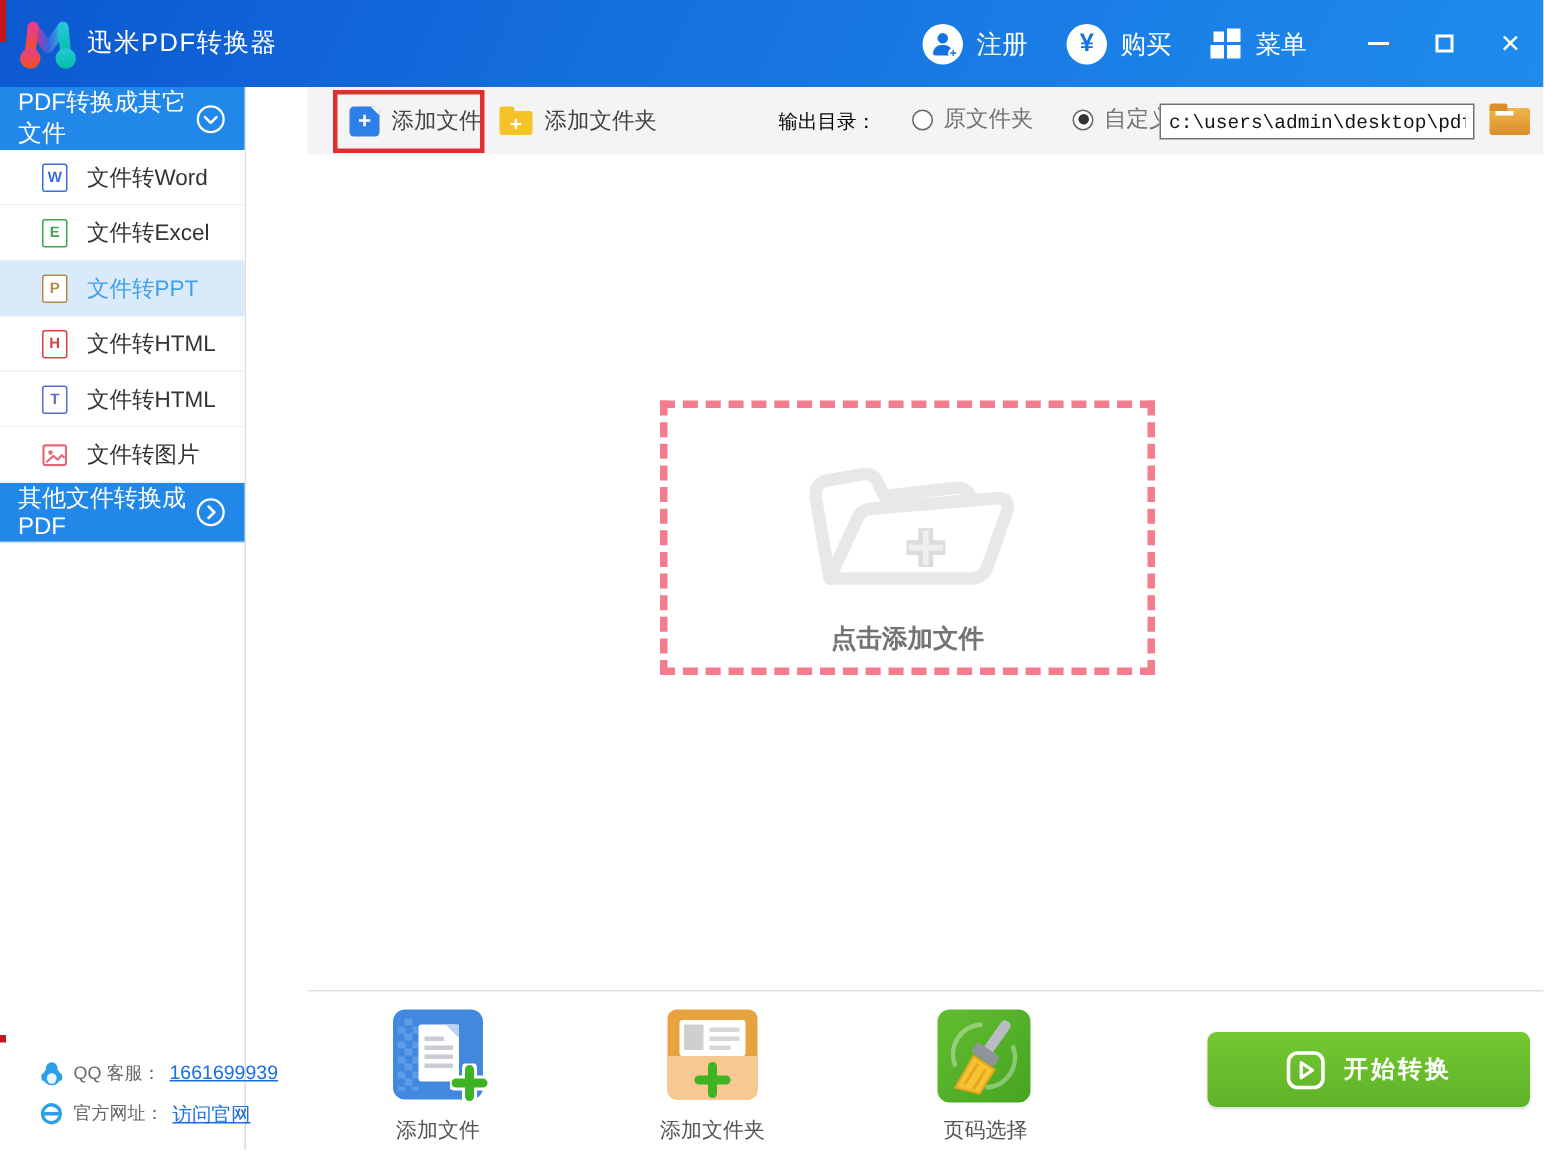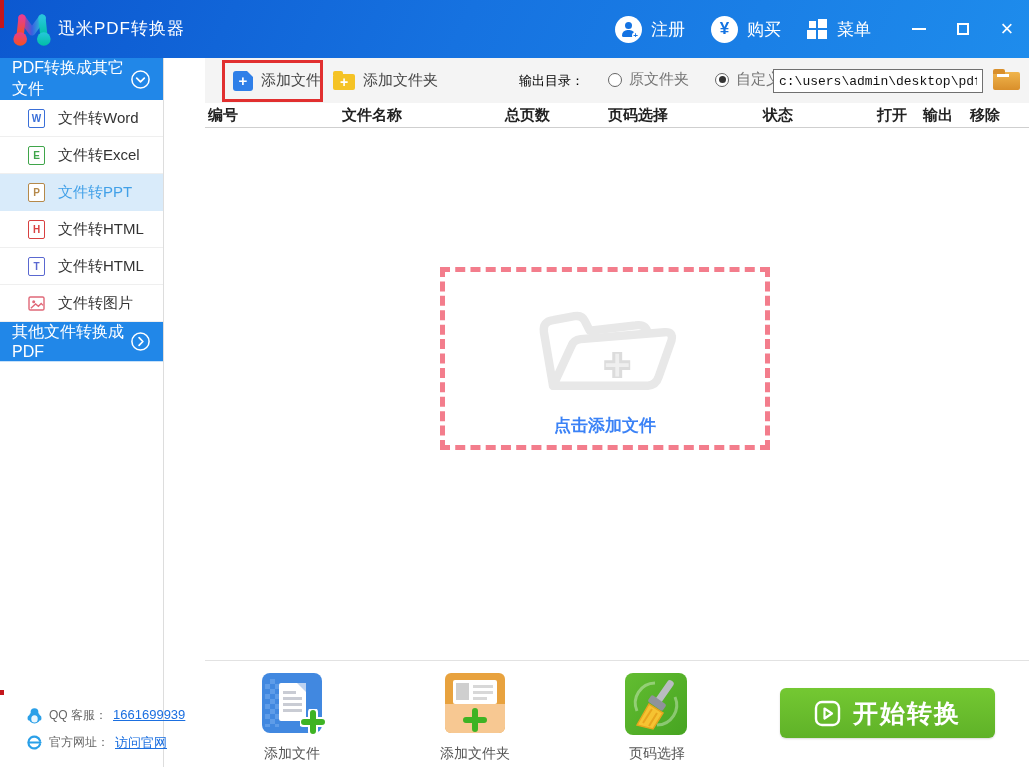--- a/index.html
+++ b/index.html
@@ -73,42 +73,42 @@
 
   .red-box { position:absolute; border:3px solid #e12f2f; z-index:20; pointer-events:none; }
   .red-box.top { left:17px; top:2px; width:101px; height:42px; }
 
   .thead { position:absolute; left:0; top:45px; width:824px; height:25px; background:#fff; border-bottom:1px solid #cfcfcf; font-size:15px; font-weight:600; color:#222; }
   .thead span { position:absolute; top:3px; }
 
   .filearea { position:absolute; left:0; top:70px; width:824px; height:532px; background:#fff; }
   .dropzone { position:absolute; left:235px; top:139px; width:330px; height:183px; border:5px dashed #f37d8c; cursor:pointer; }
   .dz-folder { position:absolute; left:50%; top:10px; transform:translateX(-50%); }
-  .dz-hint { position:absolute; left:0; right:0; bottom:8px; text-align:center; color:#3b82f6; font-size:17px; font-weight:bold; }
+  .dz-hint { position:absolute; left:0; right:0; bottom:8px; text-align:center; color:#737373; font-size:17px; font-weight:bold; }
 
   
   .bottombar { position:absolute; left:0; top:602px; width:824px; height:107px; background:#fff; border-top:1px solid #e2e2e2; }
   .big-label { position:absolute; width:110px; text-align:center; font-size:14px; color:#555; top:84px; }
   .bi-file { left:57px; top:12px; width:60px; height:60px; background:#4188e0; border-radius:8px; position:absolute; }
   .bi-file .checker { position:absolute; left:3px; top:6px; width:14px; height:48px;
     background-image:conic-gradient(#6aa4ec 0 25%, transparent 0 50%, #6aa4ec 0 75%, transparent 0);
     background-size:10px 10px; opacity:.7; }
   .bi-file .doc { position:absolute; left:17px; top:10px; width:27px; height:38px; background:#fff; border-radius:2px; }
   .bi-file .doc:before { content:""; position:absolute; right:0; top:0; border-style:solid; border-width:0 9px 9px 0; border-color:transparent #bcd2f0 transparent transparent; }
   .bi-file .ln { position:absolute; left:4px; height:3px; background:#c9ccd4; }
   .plus-svg { position:absolute; width:26px; height:26px; }
   .bi-folder { left:240px; top:12px; width:60px; height:60px; background:#e8a23e; border-radius:6px; position:absolute; }
   .bi-folder .paper { position:absolute; left:8px; top:7px; width:44px; height:24px; background:#fff; border-radius:2px; }
   .bi-folder .pic { position:absolute; left:3px; top:3px; width:13px; height:17px; background:#cfcfcf; }
   .bi-folder .pl { position:absolute; left:20px; height:3px; background:#d8d8d8; }
   .bi-folder .pocket { position:absolute; left:0; bottom:0; width:60px; height:29px; background:#f7c892; border-radius:0 0 6px 6px; }
   .bi-broom { left:420px; top:12px; width:62px; height:62px; background:linear-gradient(135deg,#63bd31,#46a421); border-radius:8px; position:absolute; }
-  .start-btn { position:absolute; left:575px; top:27px; width:215px; height:50px; border-radius:6px;
+  .start-btn { position:absolute; left:600px; top:27px; width:215px; height:50px; border-radius:6px;
     background:linear-gradient(180deg,#74c832,#5fb228); display:flex; align-items:center; justify-content:center; gap:12px;
-    color:#fff; font-size:25px; font-weight:bold; letter-spacing:2px; cursor:pointer; box-shadow:0 1px 2px rgba(0,0,0,.15); }
+    color:#fff; font-size:16px; font-weight:bold; letter-spacing:2px; cursor:pointer; box-shadow:0 1px 2px rgba(0,0,0,.15); }
 </style>
 </head>
 <body>
 
 <div id="app">
 
   <div class="titlebar">
     <svg class="logo" viewBox="0 0 48 44">
       <defs>
         <linearGradient id="gPink" x1="0" y1="0" x2="0" y2="1">
@@ -271,30 +271,20 @@
       </div>
       <input class="path-input" type="text" value="c:\users\admin\desktop\pdf压缩" style="">
       <div class="browse-btn">
         <span class="back"></span>
         <span class="tab"></span>
           <span class="slit"></span>
       </div>
       <div class="red-box top"></div>
     </div>
 
-    <div class="thead">
-      <span style="left:3px">编号</span>
-      <span style="left:137px">文件名称</span>
-      <span style="left:300px">总页数</span>
-      <span style="left:403px">页码选择</span>
-      <span style="left:558px">状态</span>
-      <span style="left:672px">打开</span>
-      <span style="left:718px">输出</span>
-      <span style="left:765px">移除</span>
-    </div>
 
     <div class="filearea">
       <div class="dropzone">
         <svg class="dz-folder" width="168" height="128" viewBox="0 0 220 160">
           <path d="M42 132 L30 62 Q28 48 42 46 L70 41 Q80 39 84 48 L90 60 L150 53 Q164 51 166 64 L168 76" fill="none" stroke="#e8e8e8" stroke-width="11" stroke-linecap="round" stroke-linejoin="round"></path>
           <path d="M42 132 L66 80 Q69 72 78 71 L188 62 Q200 61 197 73 L180 121 Q177 131 166 132 Z" fill="#fff" stroke="#e8e8e8" stroke-width="11" stroke-linejoin="round"></path>
           <path d="M126 88 v34 M109 105 h34" stroke="#dcdcdc" stroke-width="13"></path>
           <path d="M126 90 v30 M111 105 h30" stroke="#efefef" stroke-width="5"></path>
         </svg>
         <div class="dz-hint">点击添加文件</div>

